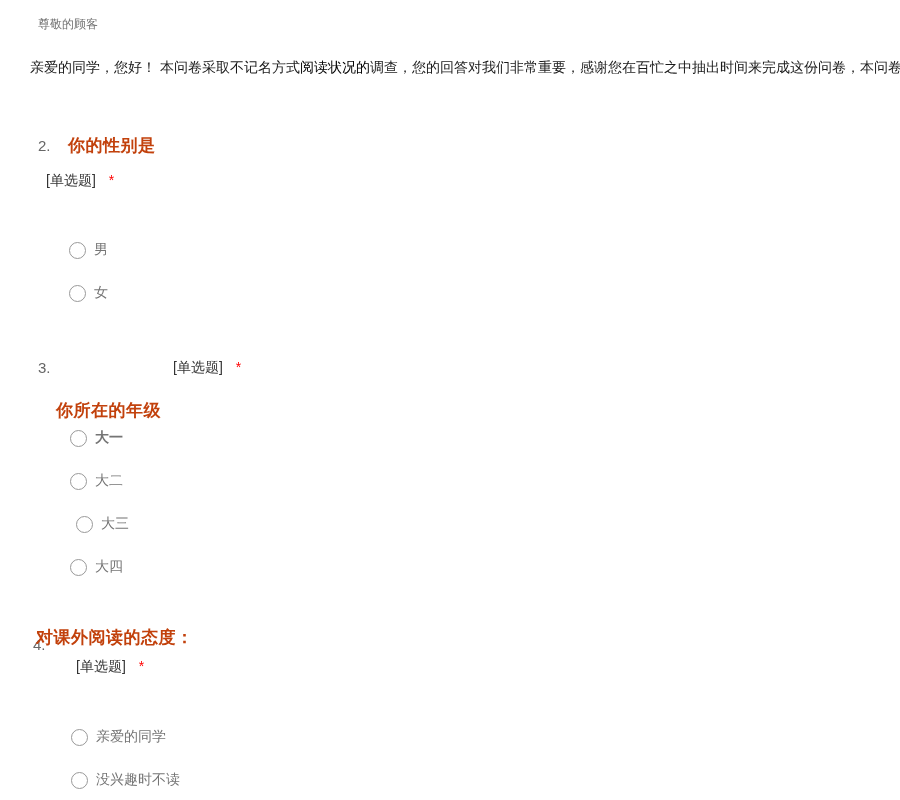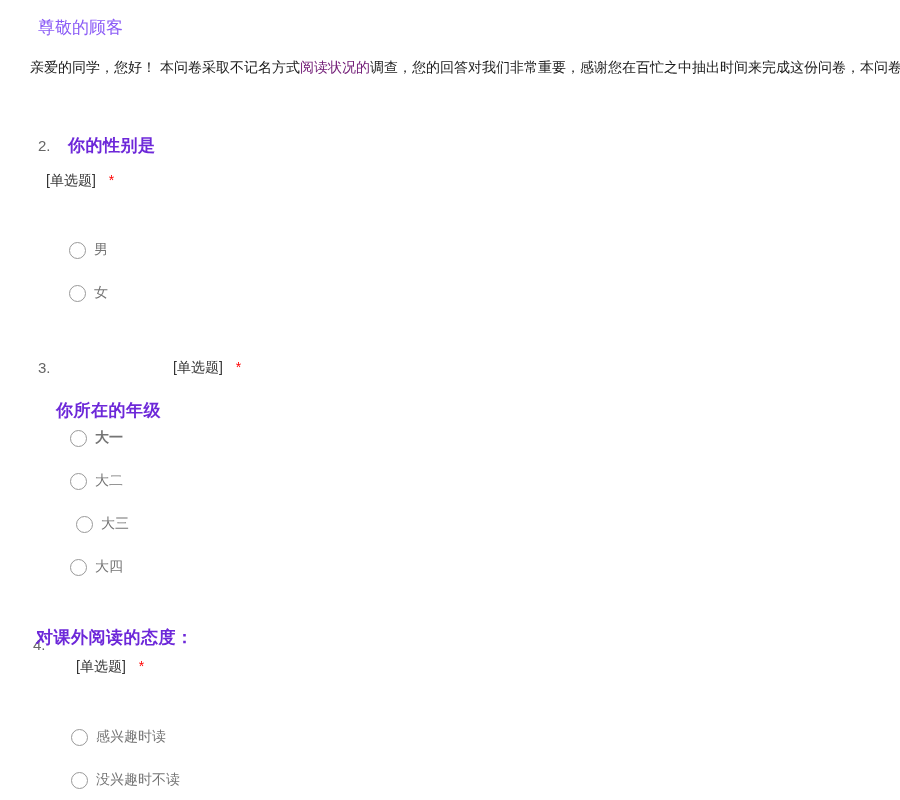--- a/index.html
+++ b/index.html
@@ -9,42 +9,42 @@
     height: 800px;
     background: #ffffff;
     overflow: hidden;
     font-family: "Liberation Sans", "DejaVu Sans", sans-serif;
     position: relative;
   }
   .abs { position: absolute; }
 
   .greeting {
     left: 38px; top: 16px;
-    font-size: 17px;
-    color: #8b5cf6;
+    font-size: 12px;
+    color: #737373;
   }
   .intro {
     left: 30px; top: 57px;
     width: 870px;
     font-size: 14px;
     line-height: 20px;
     color: #1a1a1a;
     white-space: nowrap;
     overflow: hidden;
   }
-  .intro .highlight { color: #701a75; }
+  .intro .highlight { color: #000000; }
 
   .q-number {
     font-size: 15px;
     color: #666666;
   }
   .q-title {
     font-size: 17px;
     font-weight: bold;
-    color: #6d28d9;
+    color: #c2410c;
     letter-spacing: 0.5px;
   }
   .q-type {
     font-size: 14px;
     color: #333333;
   }
   .req-star {
     color: #ff0000;
     margin-left: 13px;
     font-size: 14px;
@@ -136,18 +136,18 @@
   <span class="option-label">大四</span>
 </div>
 
 <div class="abs q-number" id="q4-num">4.</div>
 <div class="abs q-title" id="q4-title">对课外阅读的态度：</div>
 <div class="abs q-type" id="q4-type">
   <span>[单选题]</span><span class="req-star">*</span>
 </div>
 <div class="abs option-row" id="q4-opt0">
   <span class="radio-circle"></span>
-  <span class="option-label">感兴趣时读</span>
+  <span class="option-label">亲爱的同学</span>
 </div>
 <div class="abs option-row" id="q4-opt1">
   <span class="radio-circle"></span>
   <span class="option-label">没兴趣时不读</span>
 </div>
 
 </body></html>

